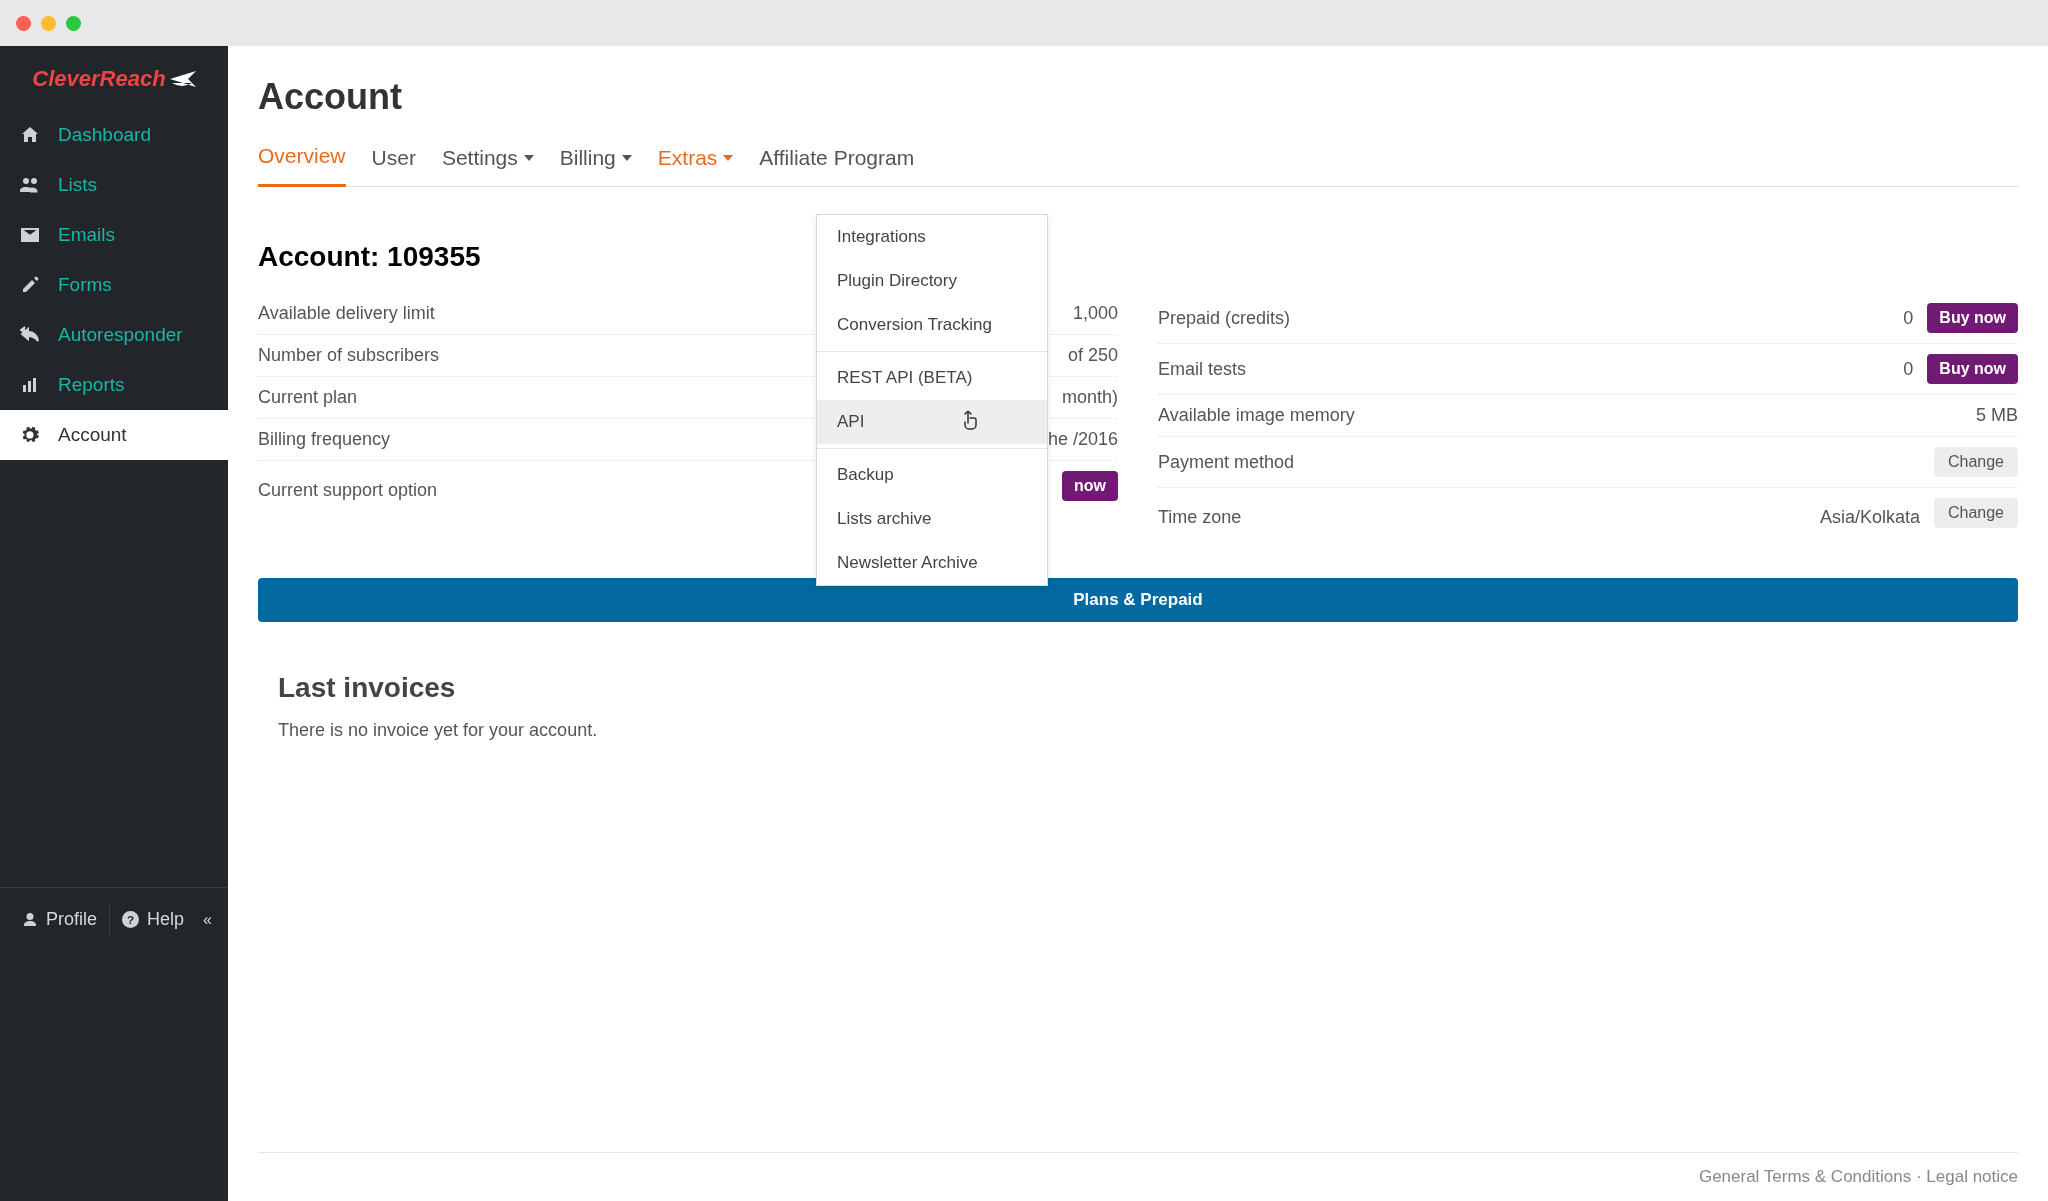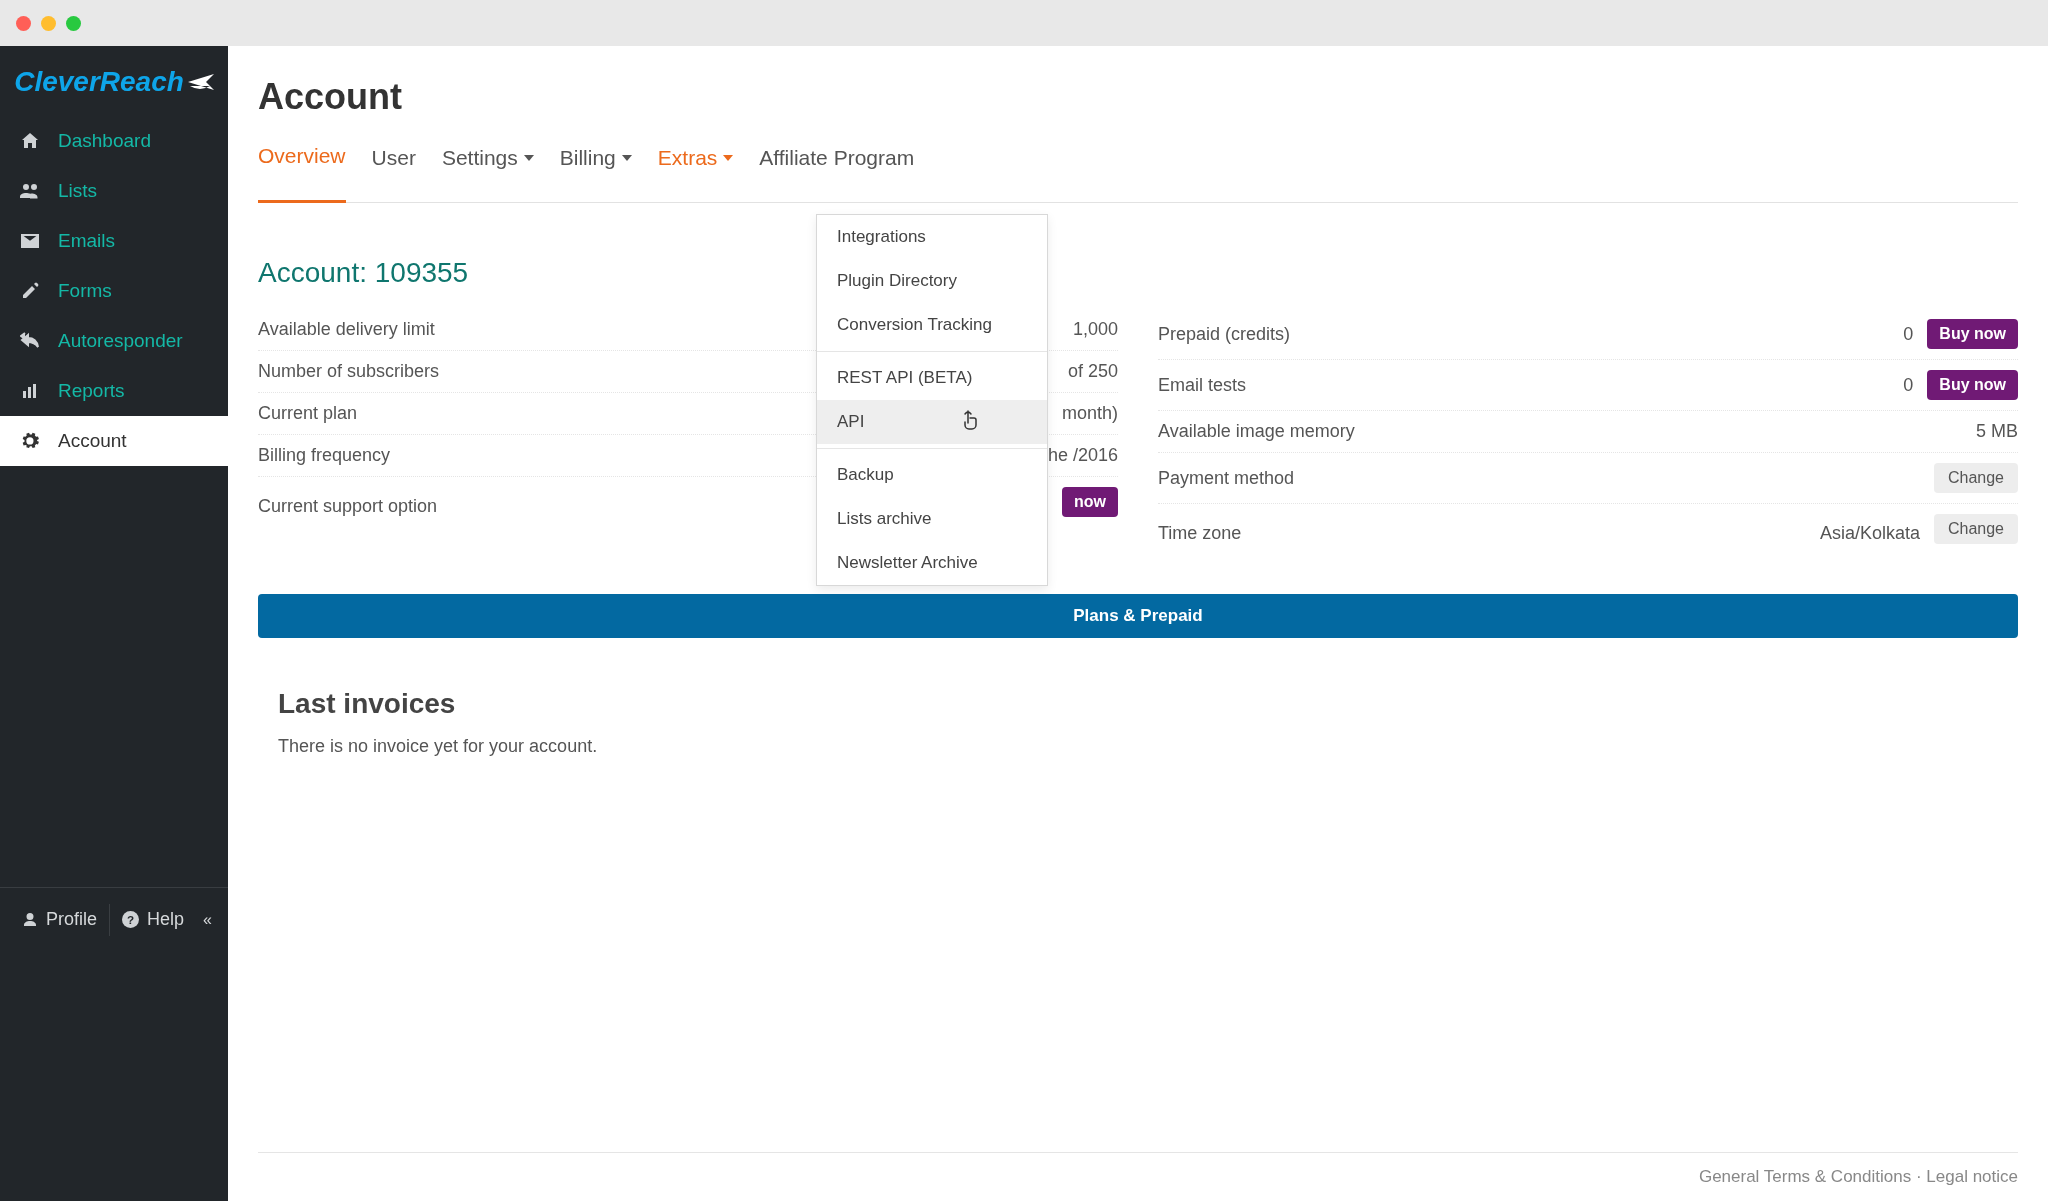--- a/index.html
+++ b/index.html
@@ -7,44 +7,44 @@
 
 .window-chrome { height: 46px; background: #e8e8e8; display: flex; align-items: center; padding-left: 16px; gap: 10px; }
 .dot { width: 15px; height: 15px; border-radius: 50%; }
 .dot.red { background: #ff5f57; }
 .dot.yellow { background: #ffbd2e; }
 .dot.green { background: #28c940; }
 
 .app { display: flex; height: calc(100vh - 46px); }
 
 .sidebar { width: 228px; background: #22262a; color: #cfd2d5; display: flex; flex-direction: column; flex-shrink: 0; }
-.logo { text-align: center; padding: 20px 0 18px; color: #0ea5e9; font-weight: bold; font-size: 28px; font-style: italic; display:flex; align-items:center; justify-content:center; gap:4px;}
+.logo { text-align: center; padding: 20px 0 18px; color: #ef4444; font-weight: bold; font-size: 22px; font-style: italic; display:flex; align-items:center; justify-content:center; gap:4px;}
 .logo svg { vertical-align: middle; }
 
 .nav { list-style: none; }
 .nav li { display: flex; align-items: center; gap: 16px; padding: 14px 18px; cursor: pointer; color: #14b8a6; font-size: 19px; }
 .nav li .icon-wrap { width: 24px; display: inline-flex; justify-content: center; }
 .nav li.active { background: #fff; color: #333; }
 .nav li.active svg path, .nav li.active svg rect { fill: #333; }
 
 .sidebar-footer { margin-top: auto; border-top: 1px solid #393d41; display: flex; align-items: center; padding: 0 10px; height: 64px; font-size: 18px; margin-bottom: 250px; }
 .sidebar-footer .sf-item { display: flex; align-items: center; gap: 8px; padding: 0 12px; height: 100%; cursor: pointer; color:#d6d9db;}
 .sidebar-footer .divider { width: 1px; height: 32px; background: #3a3e42; }
 .sidebar-footer .collapse { margin-left: auto; padding-right: 6px; cursor: pointer; font-size: 16px; color:#d6d9db;}
 
 .main { flex: 1; padding: 20px 30px 0 30px; position: relative; display:flex; flex-direction:column; overflow:hidden;}
 h1.page-title { font-size: 36px; font-weight: bold; color: #333; margin: 10px 0 26px; }
 
 .tabs { display: flex; gap: 26px; border-bottom: 1px solid #e2e2e2; margin-bottom: 54px; align-items:flex-end; }
-.tab { padding: 0 0 32px 0; font-size: 21px; color: #555; cursor: pointer; display:flex; align-items:center; gap:4px;}
+.tab { padding: 0 0 16px 0; font-size: 21px; color: #555; cursor: pointer; display:flex; align-items:center; gap:4px;}
 .tab.active { color: #ec6a1c; border-bottom: 3px solid #ec6a1c; margin-bottom: -1px; font-weight: 400;}
 .tab.open { color: #ec6a1c; }
 .caret-down { width: 0; height: 0; border-left: 5px solid transparent; border-right: 5px solid transparent; border-top: 6px solid currentColor; margin-left:2px;}
 
-h2.section-title { font-size: 28px; font-weight: normal; color: #0f766e; margin-bottom: 20px; }
+h2.section-title { font-size: 28px; font-weight: bold; color: #000000; margin-bottom: 20px; }
 
 .columns { display: flex; gap: 40px; margin-bottom: 40px; }
 .col { flex: 1; }
 .kv-row { display: flex; align-items: center; padding: 10px 0; border-bottom: 1px dotted #e5e5e5; font-size: 18px; color:#555;}
 .kv-row:last-child { border-bottom: none; align-items: flex-end; }
 .kv-label { flex: 1; color: #555; }
 .kv-value { color: #555; text-align: right; }
 .kv-btn { margin-left: 14px; }
 
 .btn-orange { background: #701a75; color: #fff; border: none; border-radius: 4px; padding: 6px 12px; font-size: 16px; font-weight: bold; cursor: pointer; }

